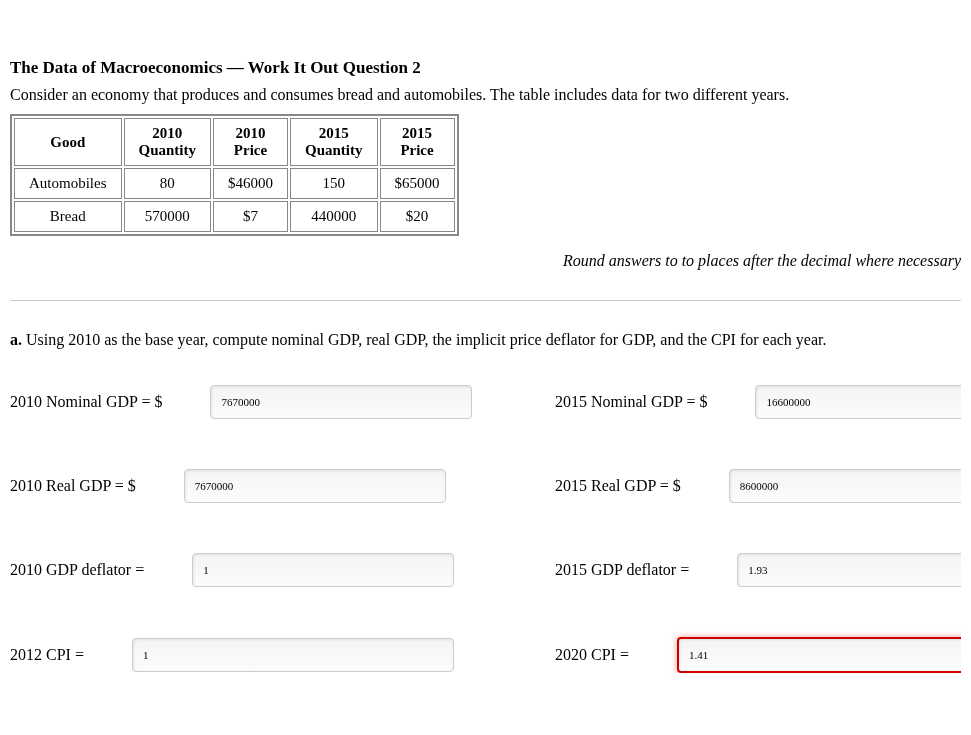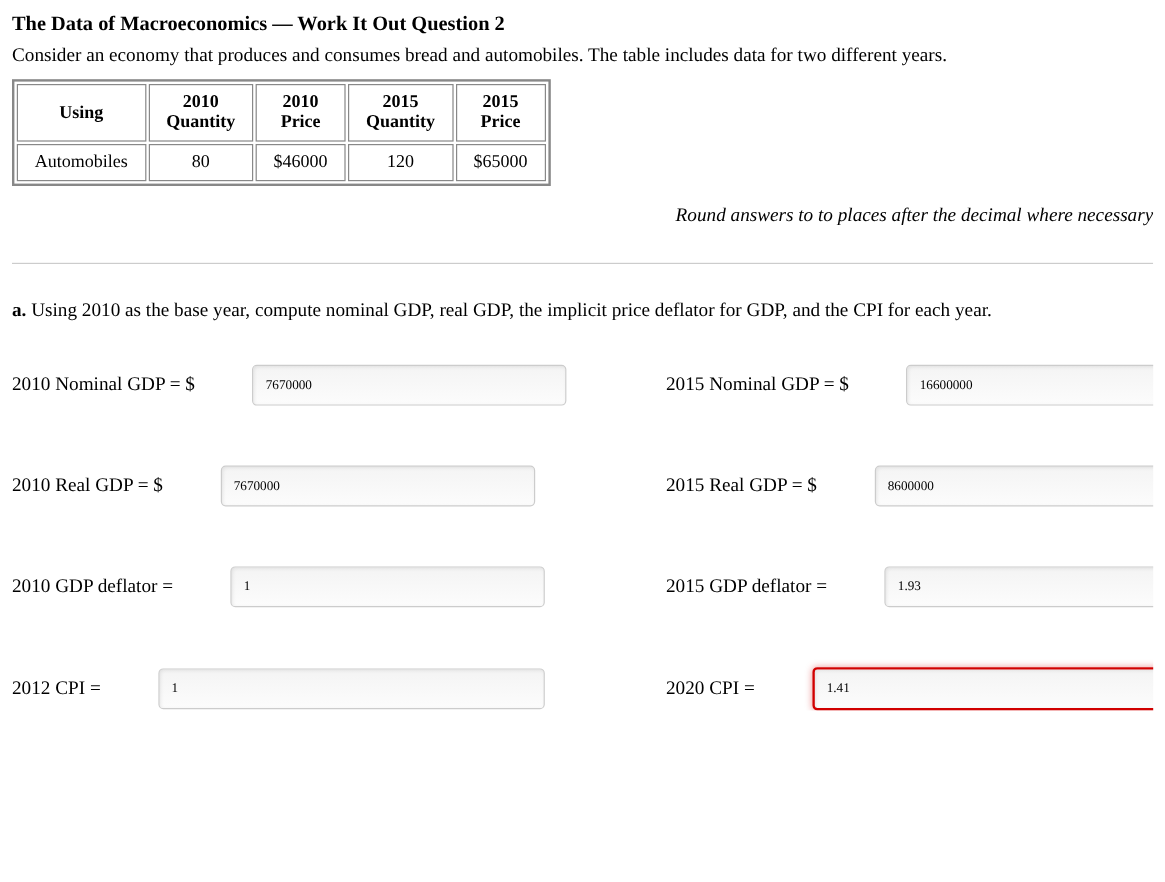--- a/index.html
+++ b/index.html
@@ -6,20 +6,21 @@
       font-family: Georgia, 'Times New Roman', serif;
       font-size: 16px;
       color: #000;
       margin: 10px;
       width: 951px;
     }
     .title {
       font-weight: bold;
       font-size: 17px;
       margin-bottom: 8px;
+      margin-top: 48px;
     }
     .intro {
       margin-bottom: 10px;
     }
     table.data {
       border-collapse: separate;
       border-spacing: 2px;
       border: 2px solid #888;
     }
     table.data th, table.data td {
@@ -89,32 +90,39 @@
   </style>
 </head>
 <body>
 
 <div class="title">The Data of Macroeconomics — Work It Out Question 2</div>
 <div class="intro">Consider an economy that produces and consumes bread and automobiles. The table includes data for two different years.</div>
 
 <table class="data">
   <tbody>
       <tr>
-    <th>Using</th>
+    <th>Good</th>
     <th>2010<br>Quantity</th>
     <th>2010<br>Price</th>
     <th>2015<br>Quantity</th>
     <th>2015<br>Price</th>
   </tr>
   <tr>
     <td>Automobiles</td>
     <td>80</td>
     <td>$46000</td>
-    <td>120</td>
+    <td>150</td>
     <td>$65000</td>
+  </tr>
+  <tr>
+    <td>Bread</td>
+    <td>570000</td>
+    <td>$7</td>
+    <td>440000</td>
+    <td>$20</td>
   </tr>
 </tbody>
   </table>
 
 <div class="note">Round answers to to places after the decimal where necessary</div>
 
 <hr class="sep">
 
 <div class="part-label">
   <b>a.</b><span> Using 2010 as the base year, compute nominal GDP, real GDP, the implicit price deflator for GDP, and the CPI for each year.</span>

